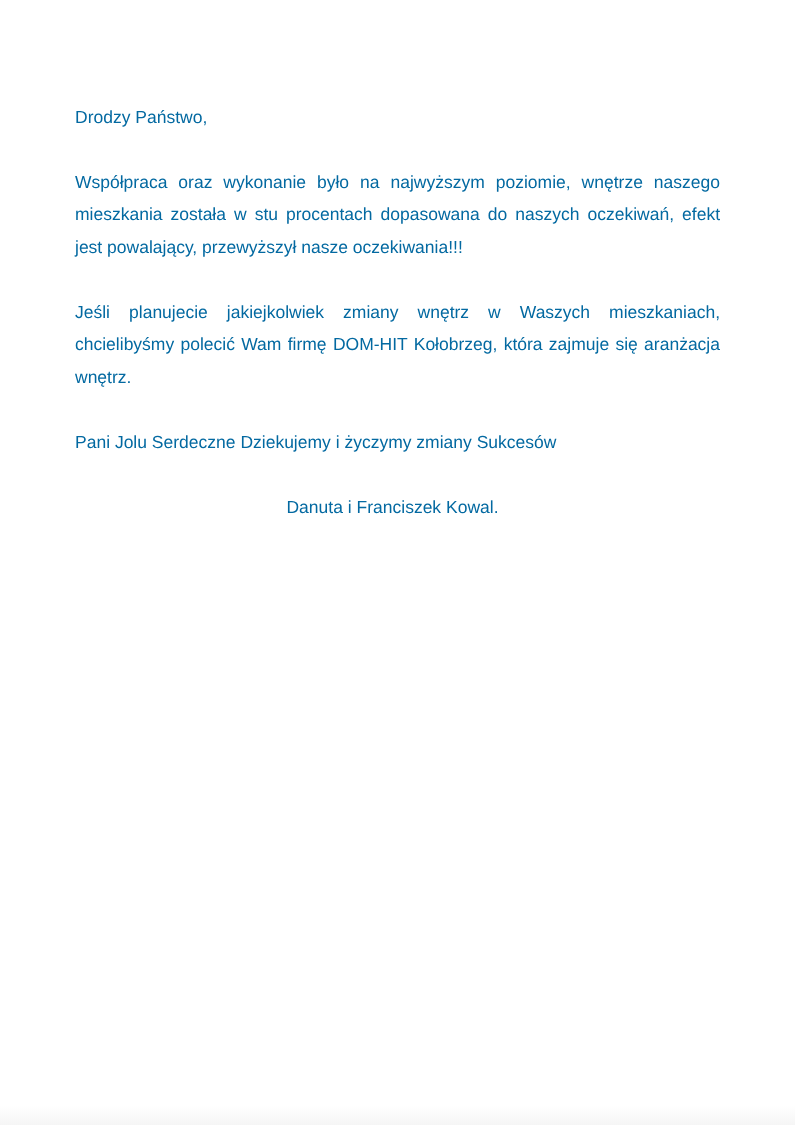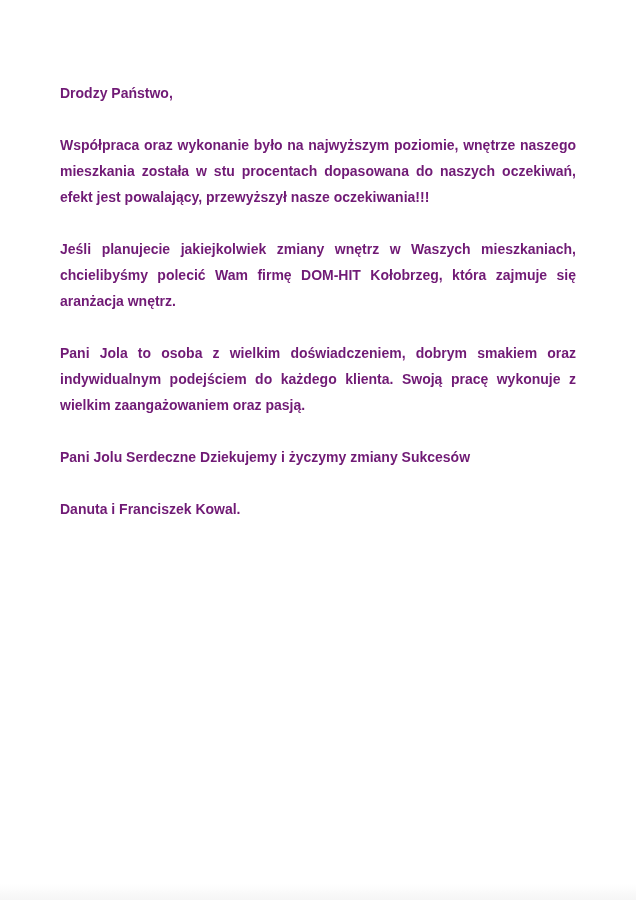--- a/index.html
+++ b/index.html
@@ -7,22 +7,21 @@
     padding: 0;
     background: #ffffff;
   }
   .page {
     position: relative;
     width: 636px;
     height: 900px;
     background: #ffffff;
     overflow: hidden;
     font-family: "Liberation Sans", sans-serif;
-    color: #701a75;
-    font-weight: bold;
+    color: #0369a1;
   }
   .letter {
     position: absolute;
     top: 80px;
     left: 60px;
     right: 60px;
     font-size: 14px;
     line-height: 26px;
   }
   .letter p {
@@ -30,21 +29,21 @@
   }
   .greeting,
   .closing {
     text-align: left;
   }
   .body-par {
     text-align: justify;
     text-align-last: left;
   }
   .signature {
-    text-align: left;
+    text-align: center;
     padding-right: 8px;
   }
   
   .bottom-artifact {
     position: absolute;
     left: 0;
     right: 0;
     bottom: 0;
     height: 16px;
     background: linear-gradient(to bottom,
@@ -58,21 +57,20 @@
 <body>
 
 <div class="page">
   <div class="letter">
     <p class="greeting">Drodzy Państwo,</p>
 
     <p class="body-par">Współpraca oraz wykonanie było na najwyższym poziomie, wnętrze naszego mieszkania została w stu procentach dopasowana do naszych oczekiwań, efekt jest powalający, przewyższył nasze oczekiwania!!!</p>
 
     <p class="body-par">Jeśli planujecie jakiejkolwiek zmiany wnętrz w Waszych mieszkaniach, chcielibyśmy polecić Wam firmę DOM-HIT Kołobrzeg, która zajmuje się aranżacja wnętrz.</p>
 
-    <p class="body-par">Pani Jola to osoba z wielkim doświadczeniem, dobrym smakiem oraz indywidualnym podejściem do każdego klienta. Swoją pracę wykonuje z wielkim zaangażowaniem oraz pasją.</p>
 
     <p class="closing">Pani Jolu Serdeczne Dziekujemy i życzymy zmiany Sukcesów</p>
 
     <p class="signature">Danuta i Franciszek Kowal.</p>
   </div>
 
   <div class="bottom-artifact"></div>
 </div>
 
 </body></html>

